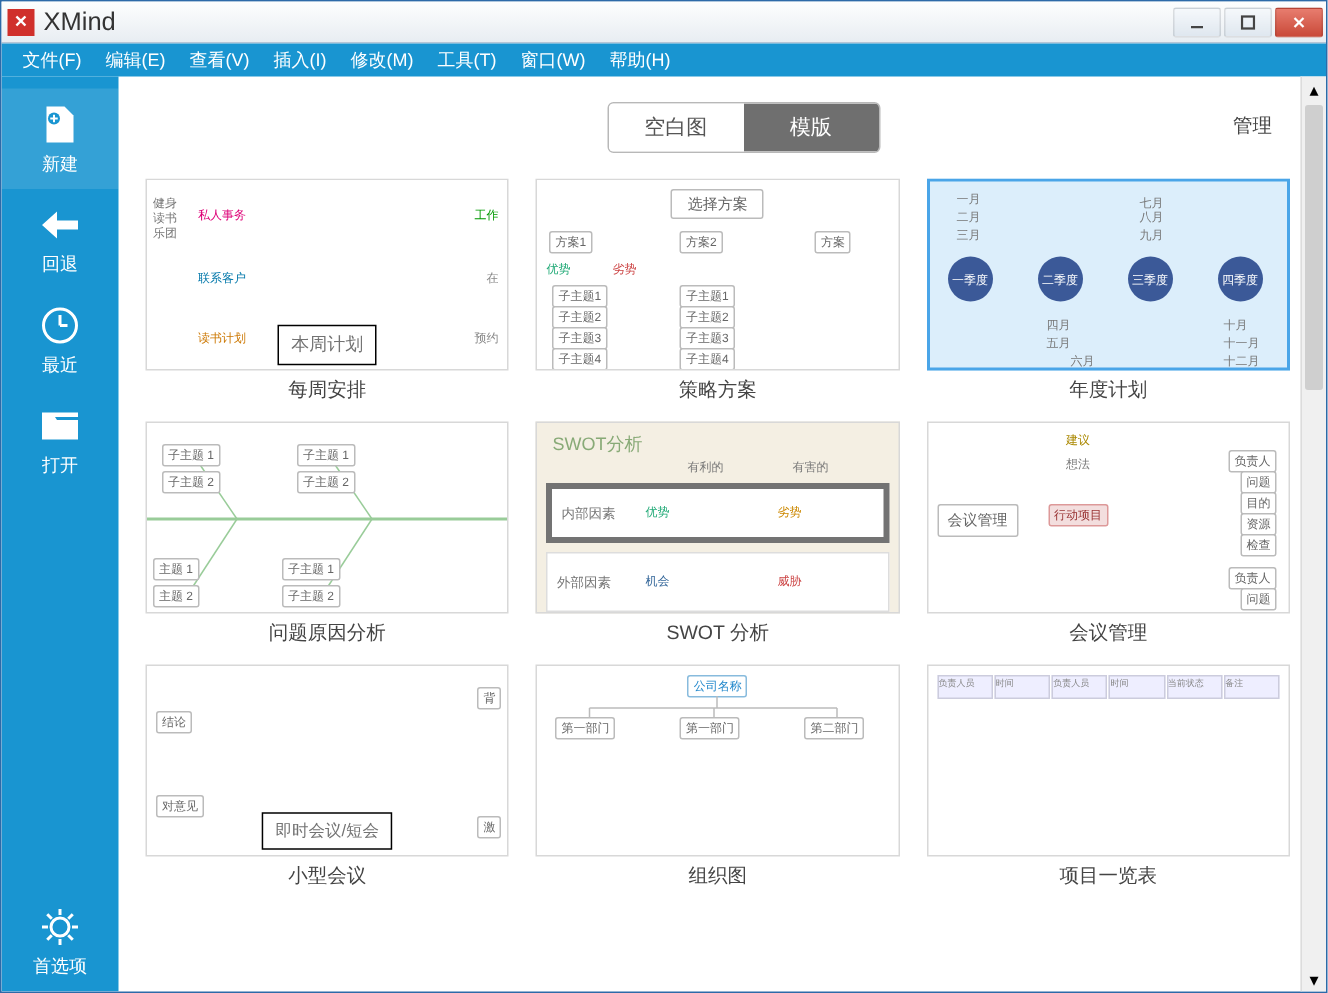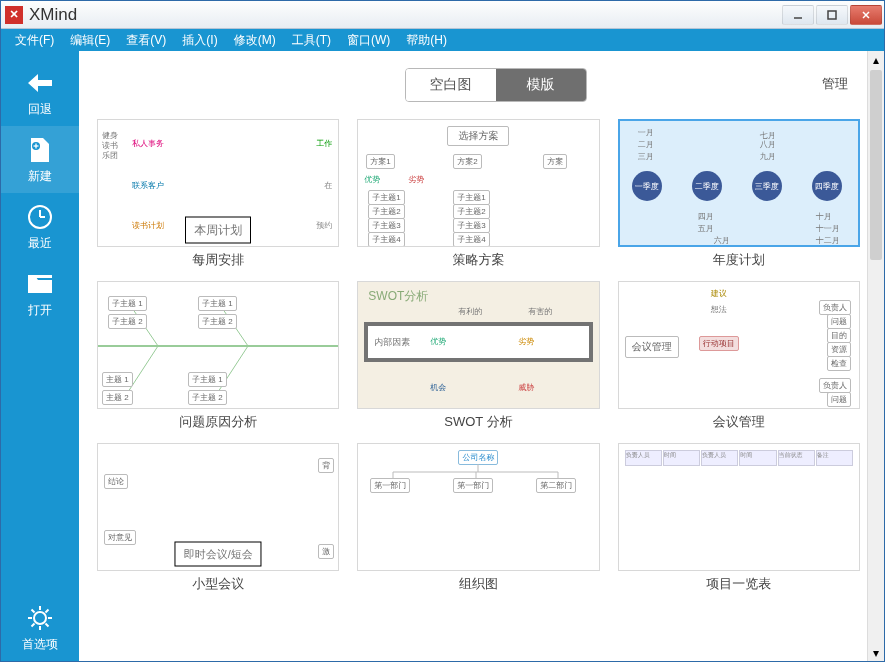--- a/index.html
+++ b/index.html
@@ -222,38 +222,38 @@
   <div class="menu-item">插入(I)</div>
   <div class="menu-item">修改(M)</div>
   <div class="menu-item">工具(T)</div>
   <div class="menu-item">窗口(W)</div>
   <div class="menu-item">帮助(H)</div>
 </div>
 
 <div class="main">
 
   <div class="sidebar">
-    <div class="side-item">
-      <div class="icon">
-        <svg width="28" height="22" viewBox="0 0 28 22">
-            <path d="M12 2 L2 11 L12 20 L12 14 L26 14 L26 8 L12 8 Z" fill="#fff"></path>
-          </svg>
-      </div>
-      <span>回退</span>
-    </div>
     <div class="side-item active">
       <div class="icon">
         <svg width="24" height="26" viewBox="0 0 24 26">
             <path d="M3 1 L15 1 L21 7 L21 25 L3 25 Z" fill="#fff"></path>
             <circle cx="8" cy="9" r="4" fill="#1995d1"></circle>
             <line x1="8" y1="6.5" x2="8" y2="11.5" stroke="#fff" stroke-width="1.3"></line>
             <line x1="5.5" y1="9" x2="10.5" y2="9" stroke="#fff" stroke-width="1.3"></line>
           </svg>
       </div>
       <span>新建</span>
+    </div>
+    <div class="side-item">
+      <div class="icon">
+        <svg width="28" height="22" viewBox="0 0 28 22">
+            <path d="M12 2 L2 11 L12 20 L12 14 L26 14 L26 8 L12 8 Z" fill="#fff"></path>
+          </svg>
+      </div>
+      <span>回退</span>
     </div>
     <div class="side-item">
       <div class="icon">
         <svg width="26" height="26" viewBox="0 0 26 26">
             <circle cx="13" cy="13" r="11" fill="none" stroke="#fff" stroke-width="2"></circle>
             <line x1="13" y1="13" x2="13" y2="6" stroke="#fff" stroke-width="2"></line>
             <line x1="13" y1="13" x2="18" y2="13" stroke="#fff" stroke-width="2"></line>
           </svg>
       </div>
       <span>最近</span>
@@ -378,20 +378,21 @@
           </div>
           <div class="card-label">问题原因分析</div>
         </div>
 
         <div class="card">
           <div class="thumb" style="background:#f4efe3">
             <span class="mini" style="left:10px;top:6px;font-size:12px;color:#8a7">SWOT分析</span>
             <span class="mini" style="left:100px;top:24px">有利的</span>
             <span class="mini" style="left:170px;top:24px">有害的</span>
             <div style="position:absolute;left:6px;top:40px;right:6px;height:40px;background:#fff;border:4px solid #737373;display:flex;align-items:center;padding-left:6px;font-size:9px;color:#777">内部因素</div>
+            <div style="position:absolute;left:6px;top:86px;right:6px;height:40px;background:#fff;border:1px solid #ddd;display:flex;align-items:center;padding-left:6px;font-size:9px;color:#777">外部因素</div>
             <span class="mini" style="left:72px;top:54px;color:#2a7">优势</span>
             <span class="mini" style="left:160px;top:54px;color:#c80">劣势</span>
             <span class="mini" style="left:72px;top:100px;color:#369">机会</span>
             <span class="mini" style="left:160px;top:100px;color:#c44">威胁</span>
           </div>
           <div class="card-label">SWOT 分析</div>
         </div>
 
         <div class="card">
           <div class="thumb">

